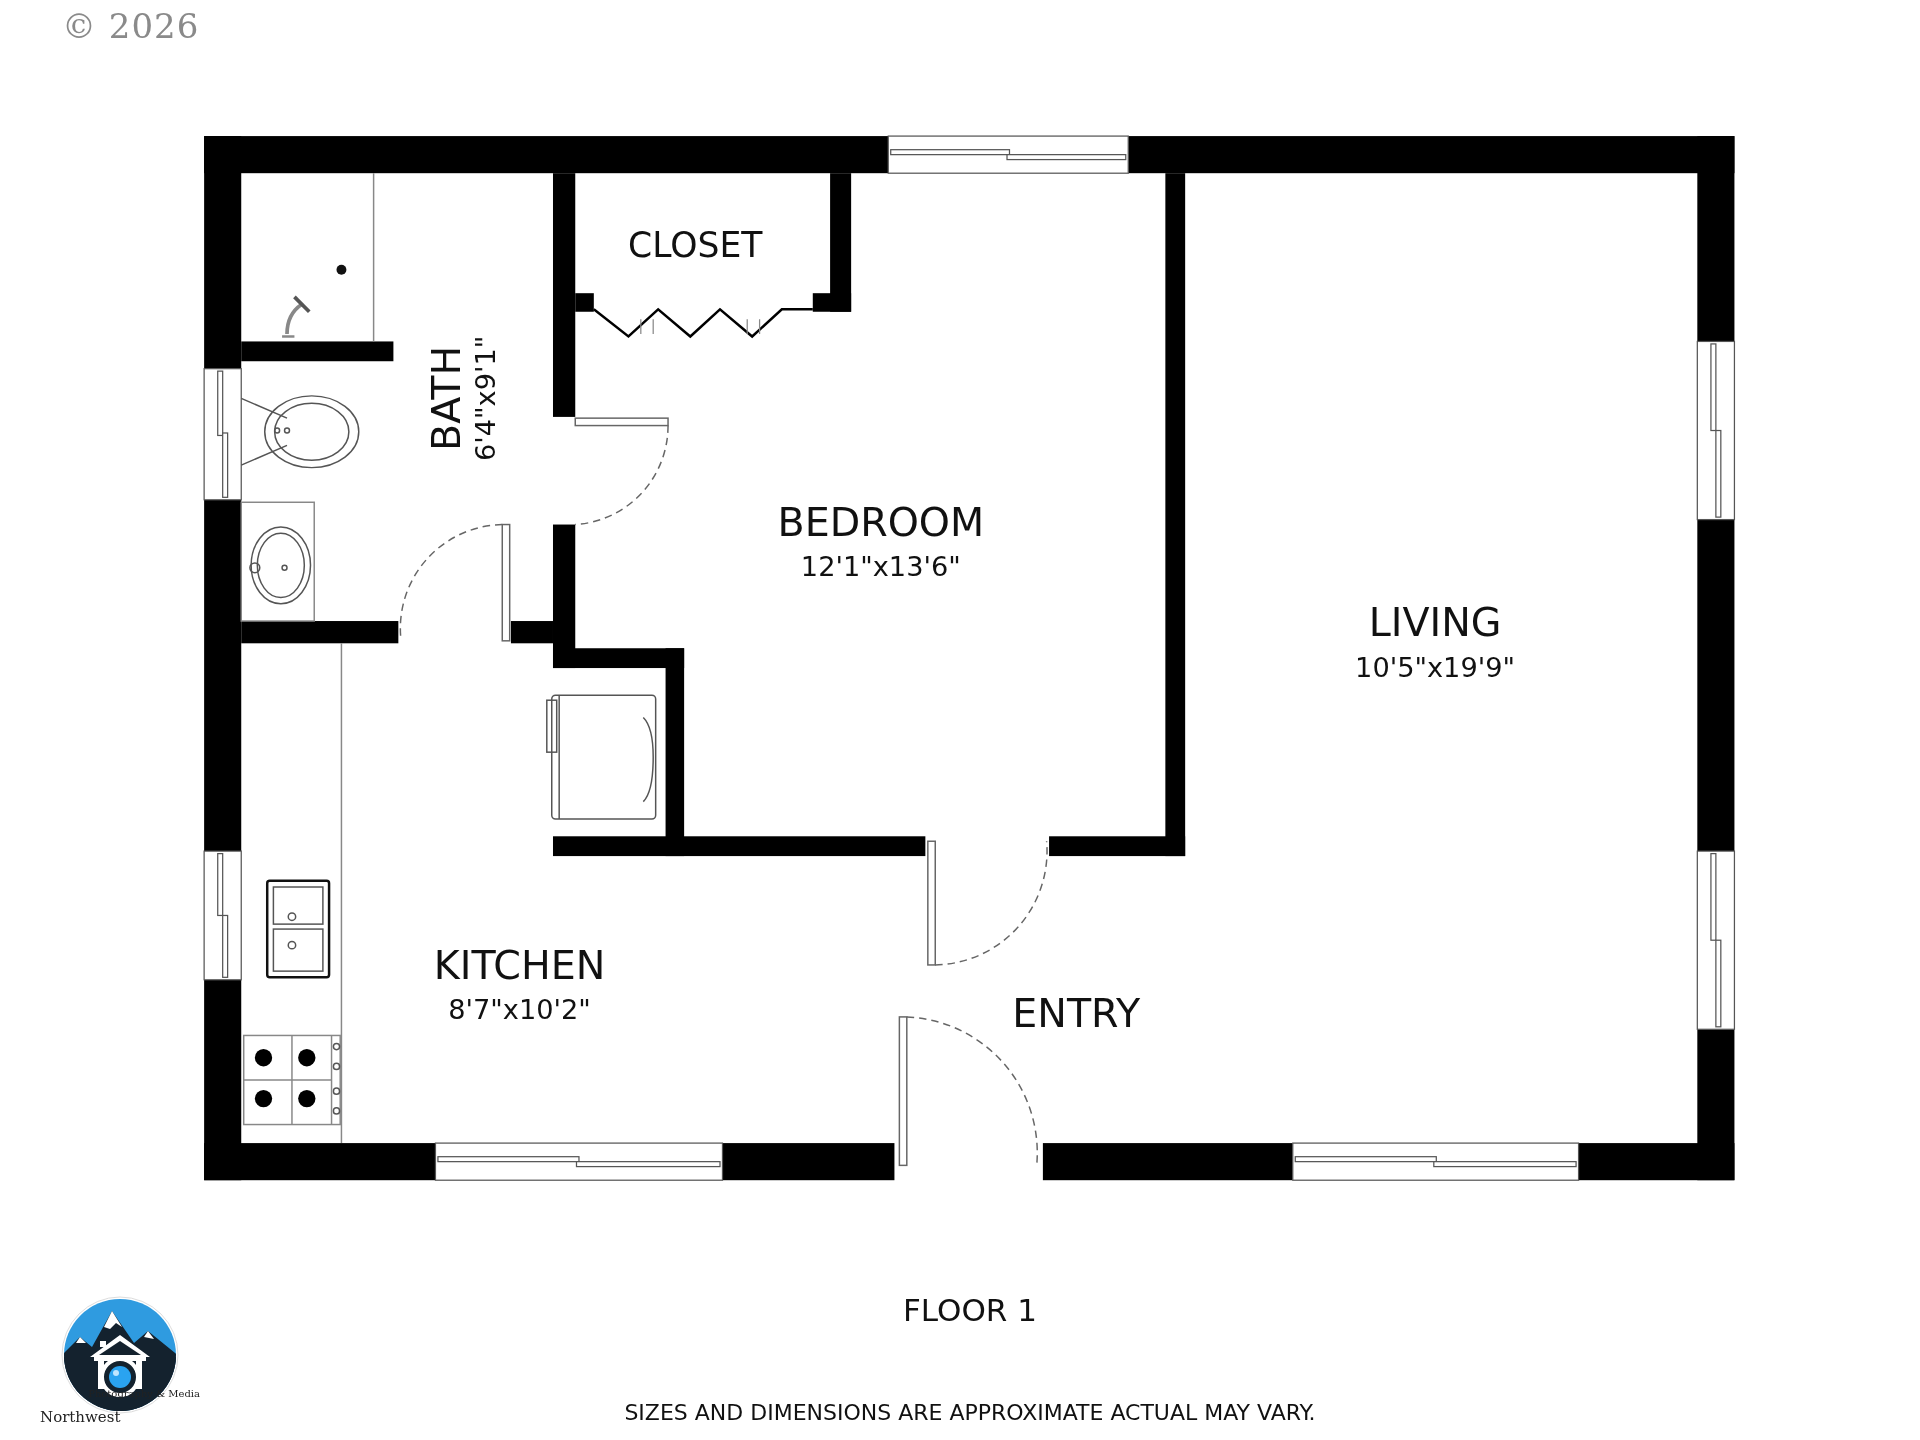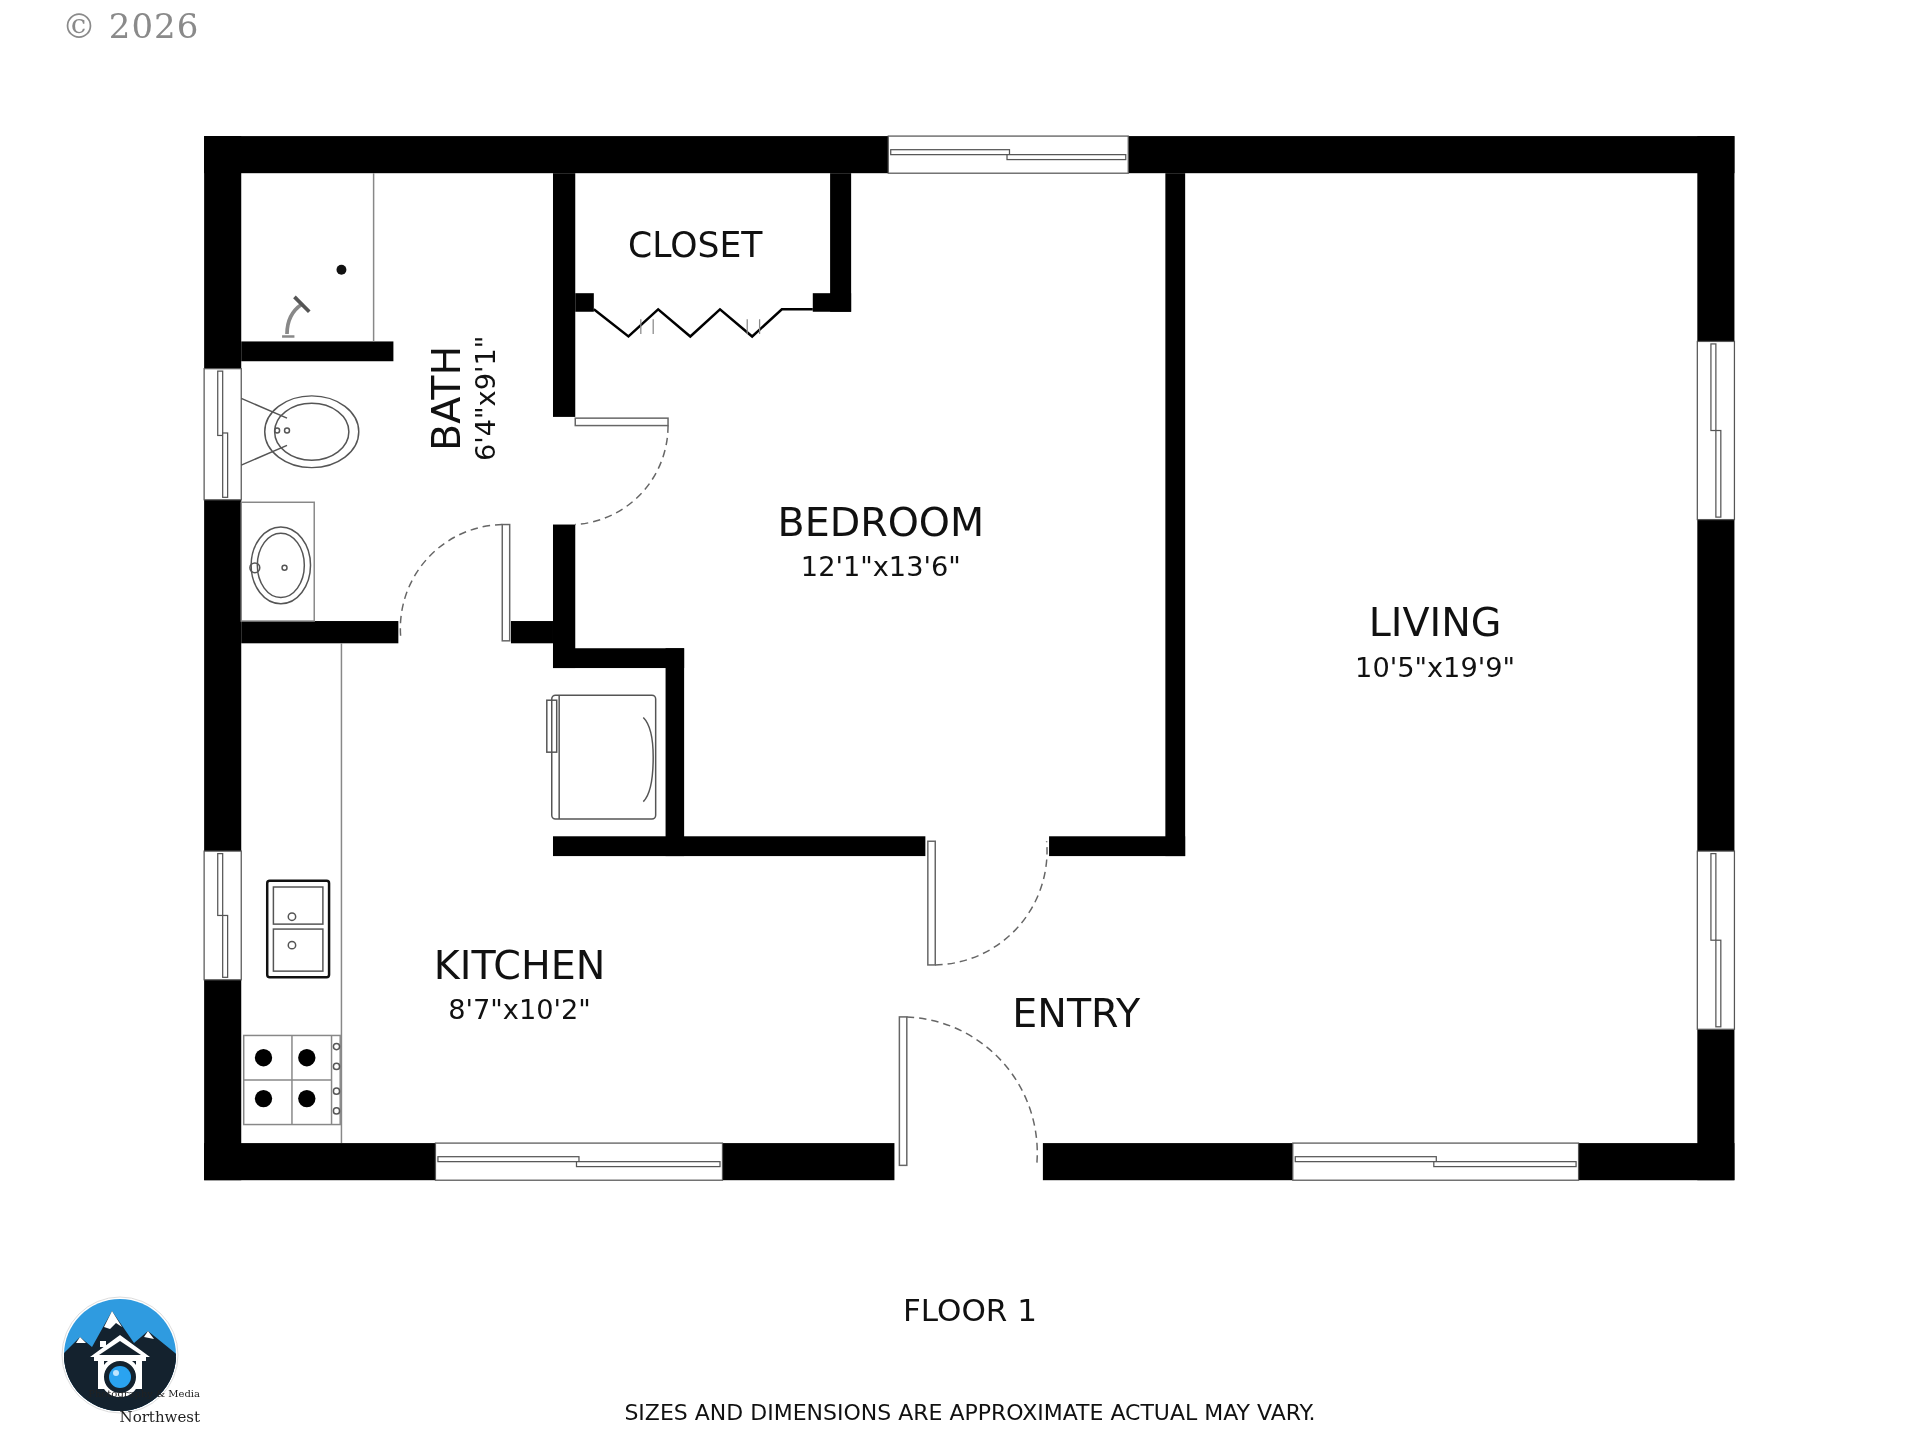--- a/index.html
+++ b/index.html
@@ -3,21 +3,21 @@
 <meta charset="utf-8">
 <style>
   html, body { margin:0; padding:0; background:#ffffff; }
   body { width:1920px; height:1440px; position:relative; overflow:hidden; font-family:"DejaVu Sans", sans-serif; }
   #copyright { position:absolute; left:30px; top:6px; font-family:"DejaVu Serif", serif; font-size:34px; color:#8a8a8a; letter-spacing:1px;margin-left:32px; }
   #plan { position:absolute; left:0; top:0; width:1920px; height:1440px; }
   .room-label { font-family:"DejaVu Sans", sans-serif; fill:#111; }
   #floor-title { position:absolute; left:0; width:1940px; top:1292px; text-align:center; font-size:31px; color:#111; }
   #disclaimer { position:absolute; left:0; width:1940px; top:1400px; text-align:center; font-size:22px; color:#111; }
   #logo { position:absolute; left:60px; top:1295px; width:120px; }
-  #logo-name { position:absolute; left:40px; top:1408px; width:160px; text-align:right; font-family:"DejaVu Serif", serif; font-size:15px; color:#222; }
+  #logo-name { position:absolute; left:40px; top:1408px; width:160px; text-align:left; font-family:"DejaVu Serif", serif; font-size:15px; color:#222; }
   #logo-sub { position:absolute; left:40px; top:1388px; width:160px; text-align:right; font-family:"DejaVu Serif", serif; font-size:10px; color:#222; }
 </style>
 </head>
 <body>
 
 <div id="copyright">© 2026</div>
 
 <svg id="plan" viewBox="0 0 1552 1164" preserveAspectRatio="none" xmlns="http://www.w3.org/2000/svg">
 
   <g fill="#000">

